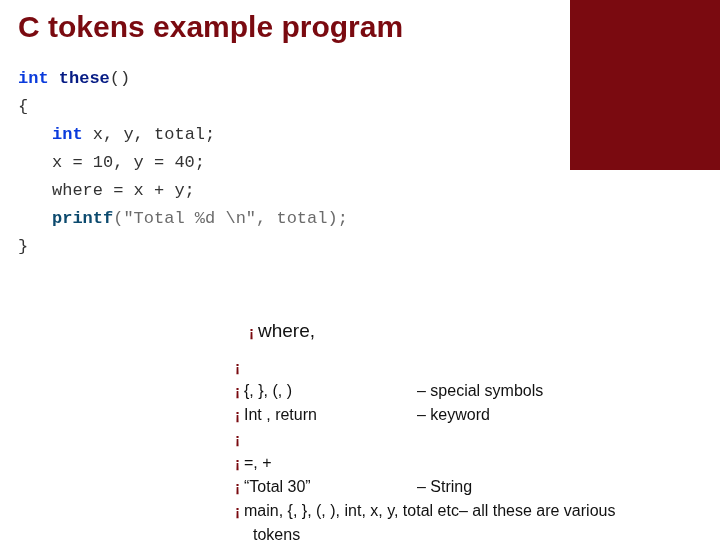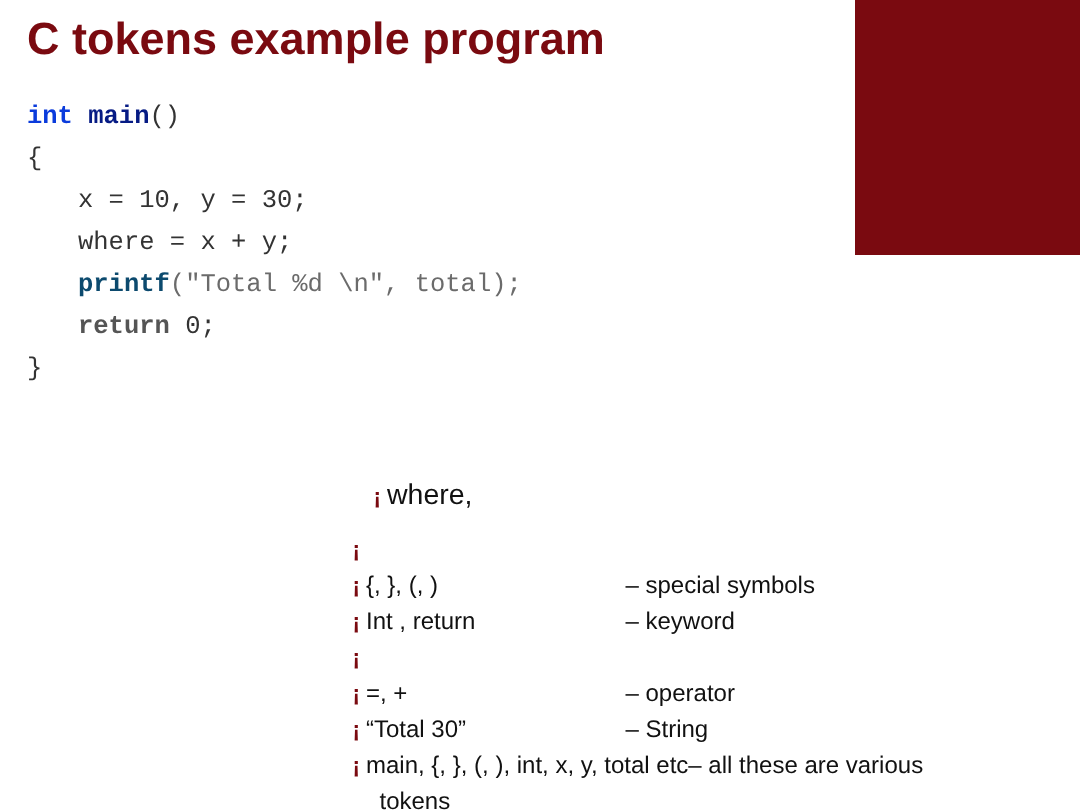--- a/index.html
+++ b/index.html
@@ -77,30 +77,30 @@
 <body>
 
 <div class="accent-box"></div>
 
 <div class="title">C tokens example program</div>
 
 <div class="code">
   <div>
     <span class="kw-blue">int</span>
     <span> </span>
-    <span class="fn-navy">main</span><span>()</span>
+    <span class="fn-navy">these</span><span>()</span>
   </div>
   <div>{</div>
-  <div style="padding-left:34px;">x = 10, y = 30;</div>
+  <div style="padding-left:34px;">
+    <span class="kw-blue">int</span><span> x, y, total;</span>
+  </div>
+  <div style="padding-left:34px;">x = 10, y = 40;</div>
   <div style="padding-left:34px;">where = x + y;</div>
   <div style="padding-left:34px;">
     <span class="fn-printf">printf</span><span class="str">("Total %d \n", total);</span>
-  </div>
-  <div style="padding-left:34px;">
-    <span class="ret">return</span><span> 0;</span>
   </div>
   <div>}</div>
 </div>
 
 <div class="where">
   <span class="o">¡</span><span>where,</span>
 </div>
 
 <div class="bullets">
   <div class="bullet-row">
@@ -115,21 +115,20 @@
     <span class="o">¡</span>
     <span class="left-col">Int , return</span>
     <span class="right-col">– keyword</span>
   </div>
   <div class="bullet-row">
     <span class="o">¡</span>
   </div>
   <div class="bullet-row">
     <span class="o">¡</span>
     <span class="left-col">=, +</span>
-    <span class="right-col">– operator</span>
   </div>
   <div class="bullet-row">
     <span class="o">¡</span>
     <span class="left-col">“Total 30”</span>
     <span class="right-col">– String</span>
   </div>
   <div class="bullet-row">
     <span class="o">¡</span>
     <span>main, {, }, (, ), int, x, y, total  etc– all these are various</span>
   </div>

